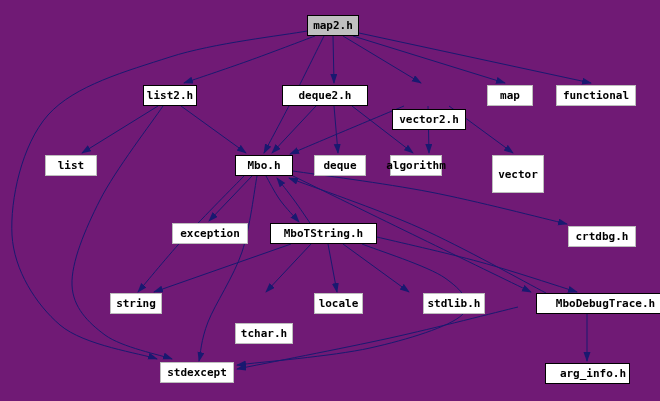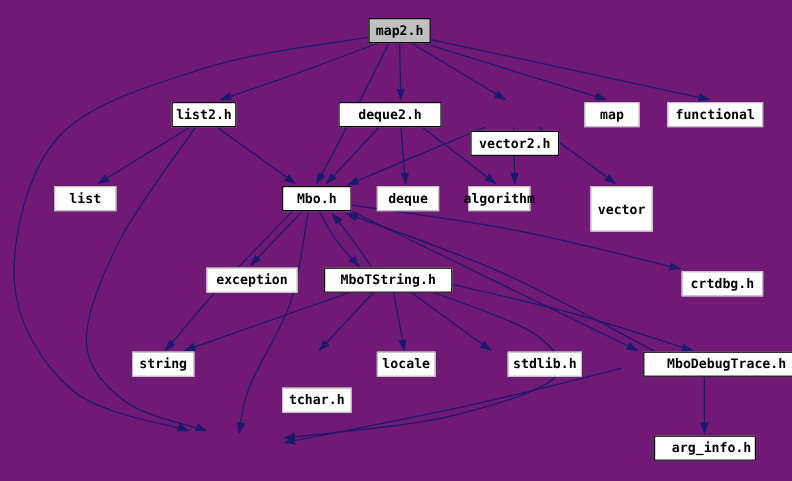--- a/index.html
+++ b/index.html
@@ -99,15 +99,16 @@
       <div class="node external" style="left: 390px; top: 155px; width: 52px; height: 21px;">algorithm</div>
       <div class="node external" style="left: 492px; top: 155px; width: 52px; height: 38px;">vector</div>
       <div class="node external" style="left: 172px; top: 223px; width: 76px; height: 21px;">exception</div>
       <div class="node internal" style="left: 270px; top: 223px; width: 107px; height: 21px;">MboTString.h</div>
       <div class="node external" style="left: 568px; top: 226px; width: 68px; height: 21px;">crtdbg.h</div>
       <div class="node external" style="left: 110px; top: 293px; width: 52px; height: 21px;">string</div>
       <div class="node external" style="left: 235px; top: 293px; width: 58px; height: 21px; margin-top: 30px;">tchar.h</div>
       <div class="node external" style="left: 314px; top: 293px; width: 49px; height: 21px;">locale</div>
       <div class="node external" style="left: 385px; top: 293px; width: 62px; height: 21px; margin-left: 38px;">stdlib.h</div>
       <div class="node internal" style="left: 536px; top: 293px; width: 139px; height: 21px;">MboDebugTrace.h</div>
+      <div class="node external" style="left: 160px; top: 362px; width: 74px; height: 21px;">stdexcept</div>
       <div class="node internal" style="left: 545px; top: 363px; width: 85px; height: 21px; padding-left: 11px;">arg_info.h</div>
     </div>
 </div>
 
 </body></html>

